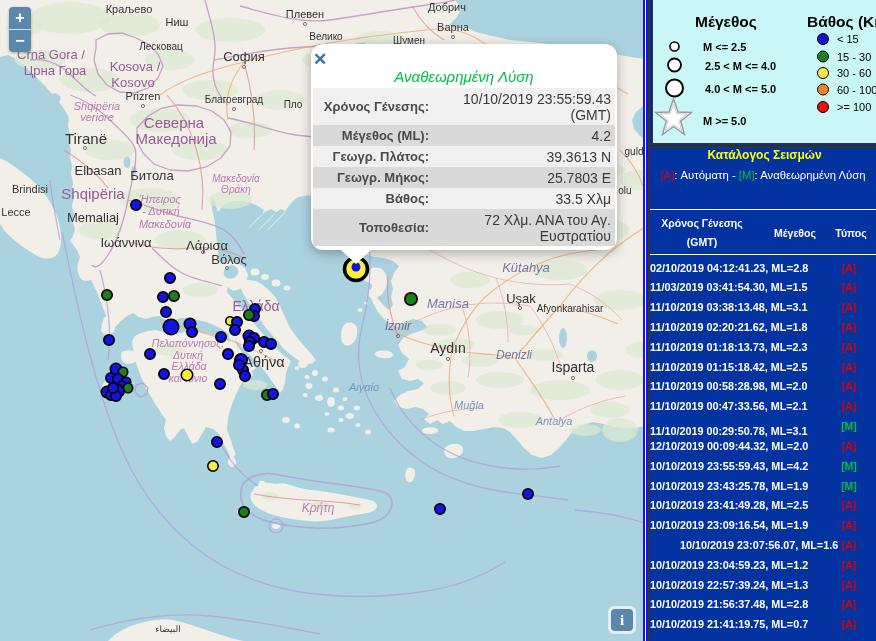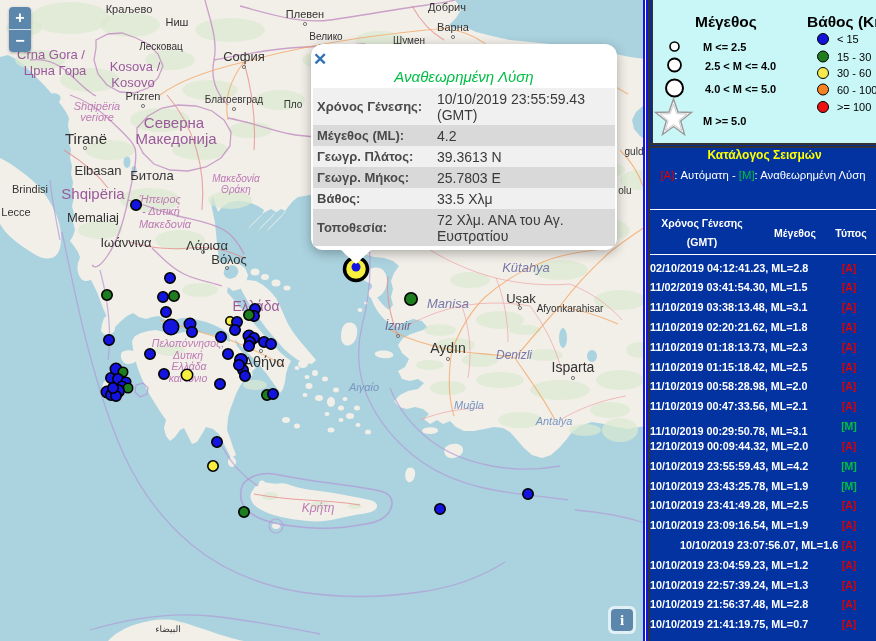--- a/index.html
+++ b/index.html
@@ -20,21 +20,21 @@
   
   #popup{position:absolute;left:311px;top:44px;width:306px;height:206px;background:#fff;border-radius:12px;
     box-shadow:0 3px 12px rgba(0,0,0,0.3);}
   #ptail{position:absolute;left:340px;top:249px;width:0;height:0;
     border-left:16px solid transparent;border-right:16px solid transparent;border-top:15px solid #fff;}
   #pclose{position:absolute;left:313px;top:49px;color:#3273b8;font-weight:bold;font-size:17px;}
   #ptitle{position:absolute;left:311px;top:68px;width:306px;text-align:center;color:#00bE46;
     font-style:italic;font-size:15px;}
   #ptable{position:absolute;left:313px;top:88px;width:302px;font-size:14px;color:#3a3a3a;
     border-collapse:collapse;line-height:16px;}
-  #ptable td{padding:2.5px 4px;vertical-align:middle;}
+  #ptable td{padding:2.5px 4px;vertical-align:middle;text-align:right;}
   #ptable .lab{font-weight:bold;color:#4a4a4a;width:112px;font-size:13px;}
   #ptable tr.a{background:#f0f0f0;}
   #ptable tr.b{background:#d9d9d9;}
   
   #zoom{position:absolute;left:9px;top:7px;width:22px;border-radius:4px;overflow:hidden;
     box-shadow:0 1px 3px rgba(0,0,0,0.3);}
   .zb{width:22px;height:22px;background:#5b87ac;color:#fff;font-weight:bold;font-size:16px;
     text-align:center;line-height:21px;}
   #zoom .zb:first-child{border-bottom:1px solid #cfe0ec;}
   
@@ -407,21 +407,21 @@
 <div class="ct" style="left:653px;top:148px;width:223px;text-align:center;font-weight:bold;font-size:12px;color:#ffff00;">Κατάλογος Σεισμών</div>
 <div class="ct" style="left:650px;top:169px;width:226px;text-align:center;font-size:11.3px;"><span style="color:#e00000">[A]</span>: Αυτόματη - <span style="color:#00c040">[M]</span>: Αναθεωρημένη Λύση</div>
 <div class="hl" style="left:650px;top:209px;width:226px;"></div>
 <div class="ct" style="left:660px;top:217px;width:84px;text-align:center;font-weight:bold;font-size:10.5px;">Χρόνος Γένεσης</div>
 <div class="ct" style="left:660px;top:236px;width:84px;text-align:center;font-weight:bold;font-size:10.5px;">(GMT)</div>
 <div class="ct" style="left:770px;top:227px;width:50px;text-align:center;font-weight:bold;font-size:10.5px;">Μέγεθος</div>
 <div class="ct" style="left:828px;top:227px;width:46px;text-align:center;font-weight:bold;font-size:10.5px;">Τύπος</div>
 <div class="hl" style="left:650px;top:254px;width:226px;"></div>
 <div class="ct row" style="left:650px;top:261.5px;">02/10/2019 04:12:41.23, ML=2.8</div>
 <div class="ct typ" style="left:836px;top:261.5px;width:26px;text-align:center;color:#e00000;">[A]</div>
-<div class="ct row" style="left:650px;top:281.3px;">11/02/2019 03:41:54.30, ML=1.5</div>
+<div class="ct row" style="left:650px;top:281.3px;">11/03/2019 03:41:54.30, ML=1.5</div>
 <div class="ct typ" style="left:836px;top:281.3px;width:26px;text-align:center;color:#e00000;">[A]</div>
 <div class="ct row" style="left:650px;top:301.1px;">11/10/2019 03:38:13.48, ML=3.1</div>
 <div class="ct typ" style="left:836px;top:301.1px;width:26px;text-align:center;color:#e00000;">[A]</div>
 <div class="ct row" style="left:650px;top:321.0px;">11/10/2019 02:20:21.62, ML=1.8</div>
 <div class="ct typ" style="left:836px;top:321.0px;width:26px;text-align:center;color:#e00000;">[A]</div>
 <div class="ct row" style="left:650px;top:340.8px;">11/10/2019 01:18:13.73, ML=2.3</div>
 <div class="ct typ" style="left:836px;top:340.8px;width:26px;text-align:center;color:#e00000;">[A]</div>
 <div class="ct row" style="left:650px;top:360.6px;">11/10/2019 01:15:18.42, ML=2.5</div>
 <div class="ct typ" style="left:836px;top:360.6px;width:26px;text-align:center;color:#e00000;">[A]</div>
 <div class="ct row" style="left:650px;top:380.4px;">11/10/2019 00:58:28.98, ML=2.0</div>

